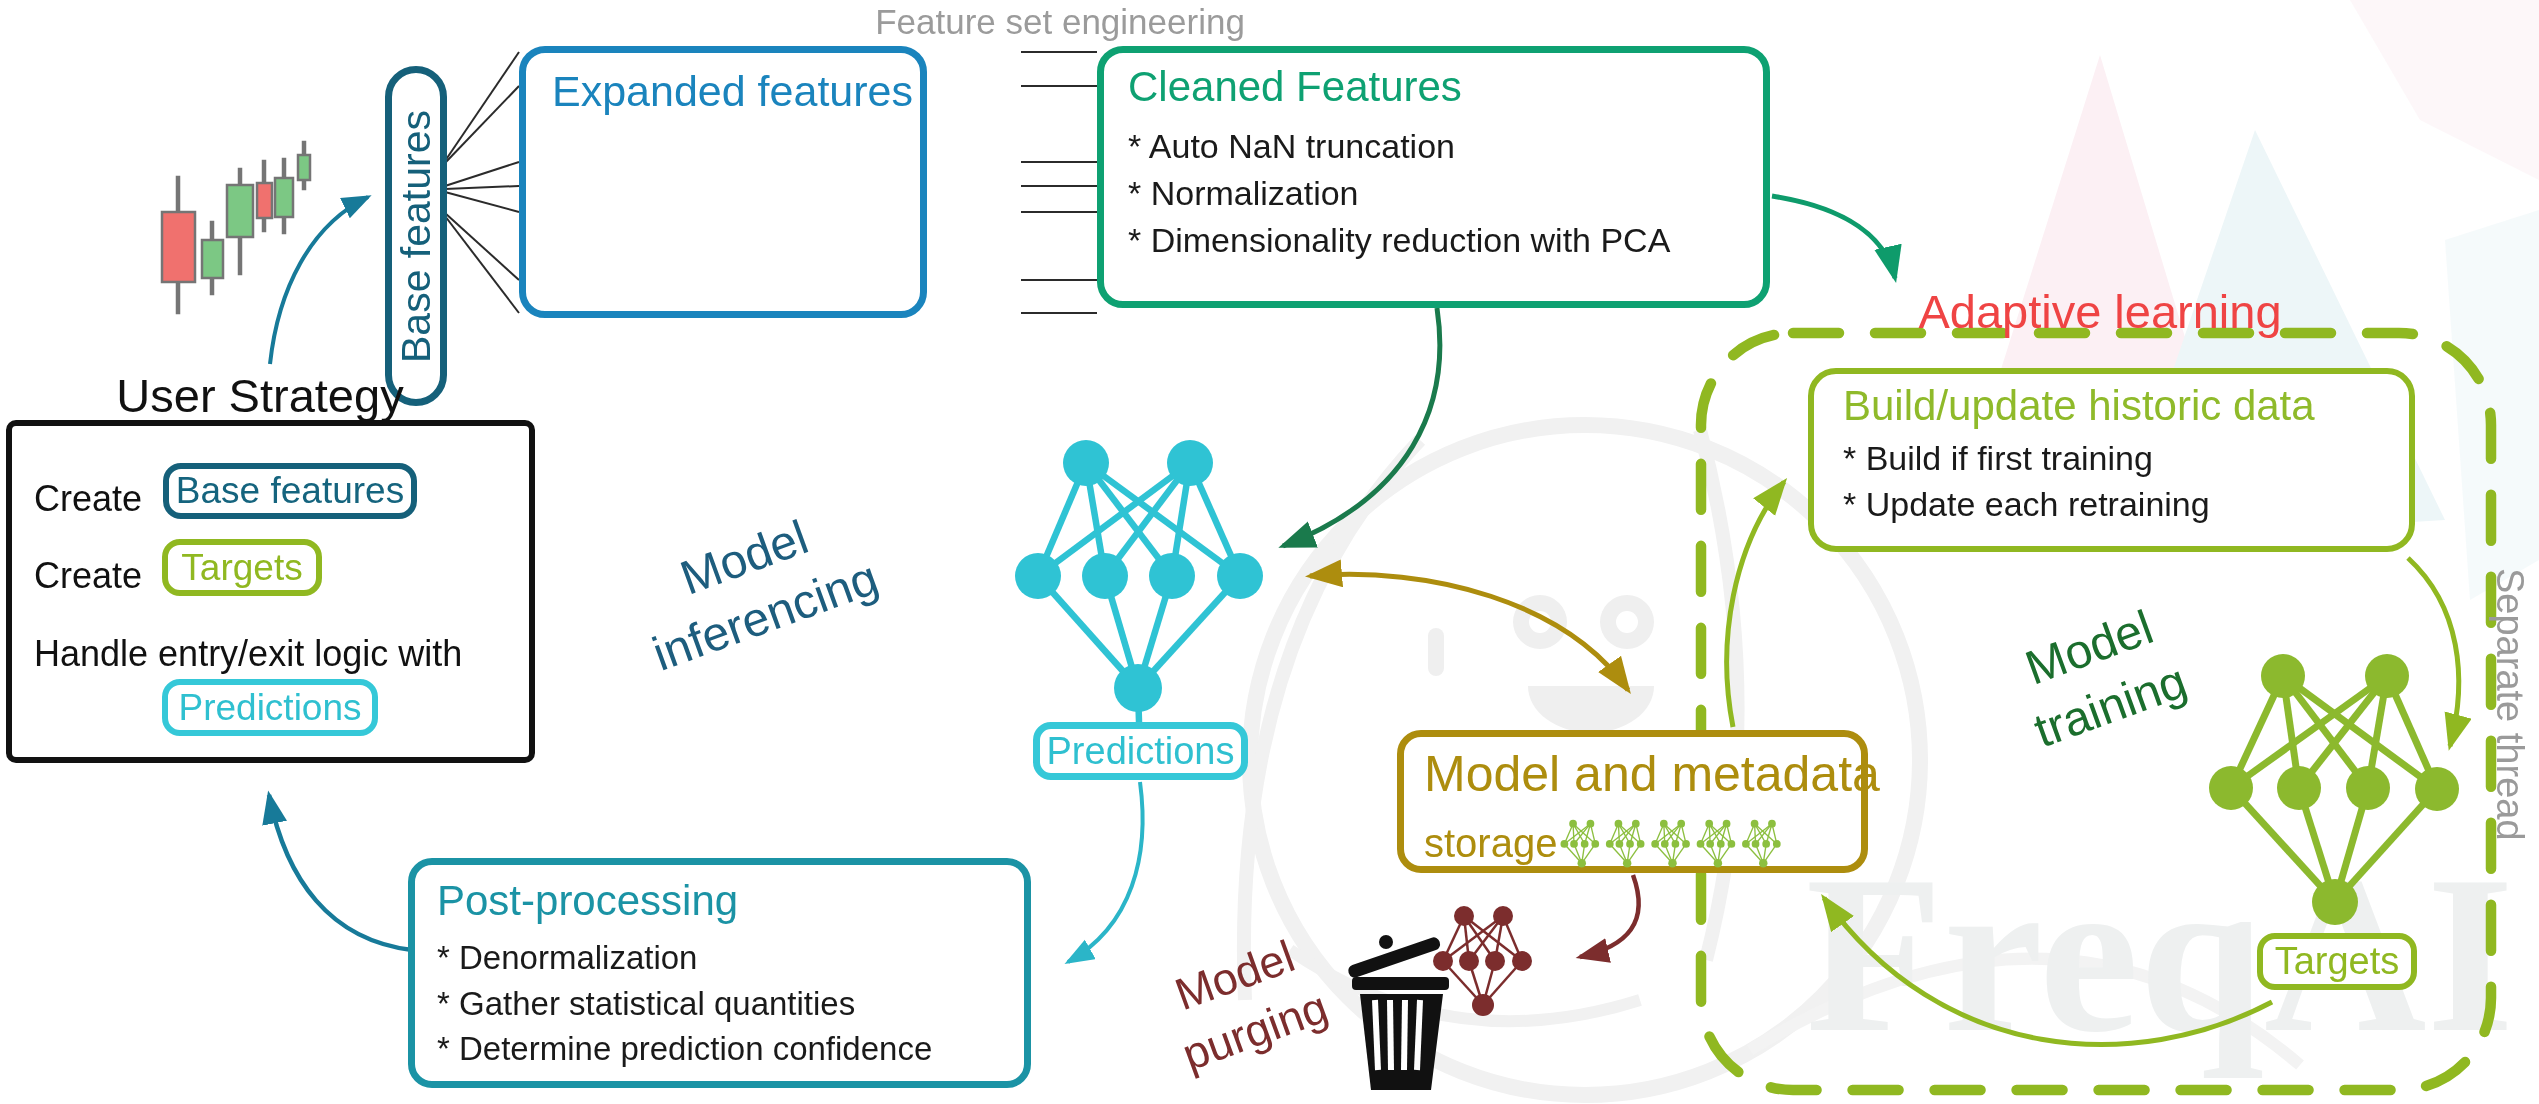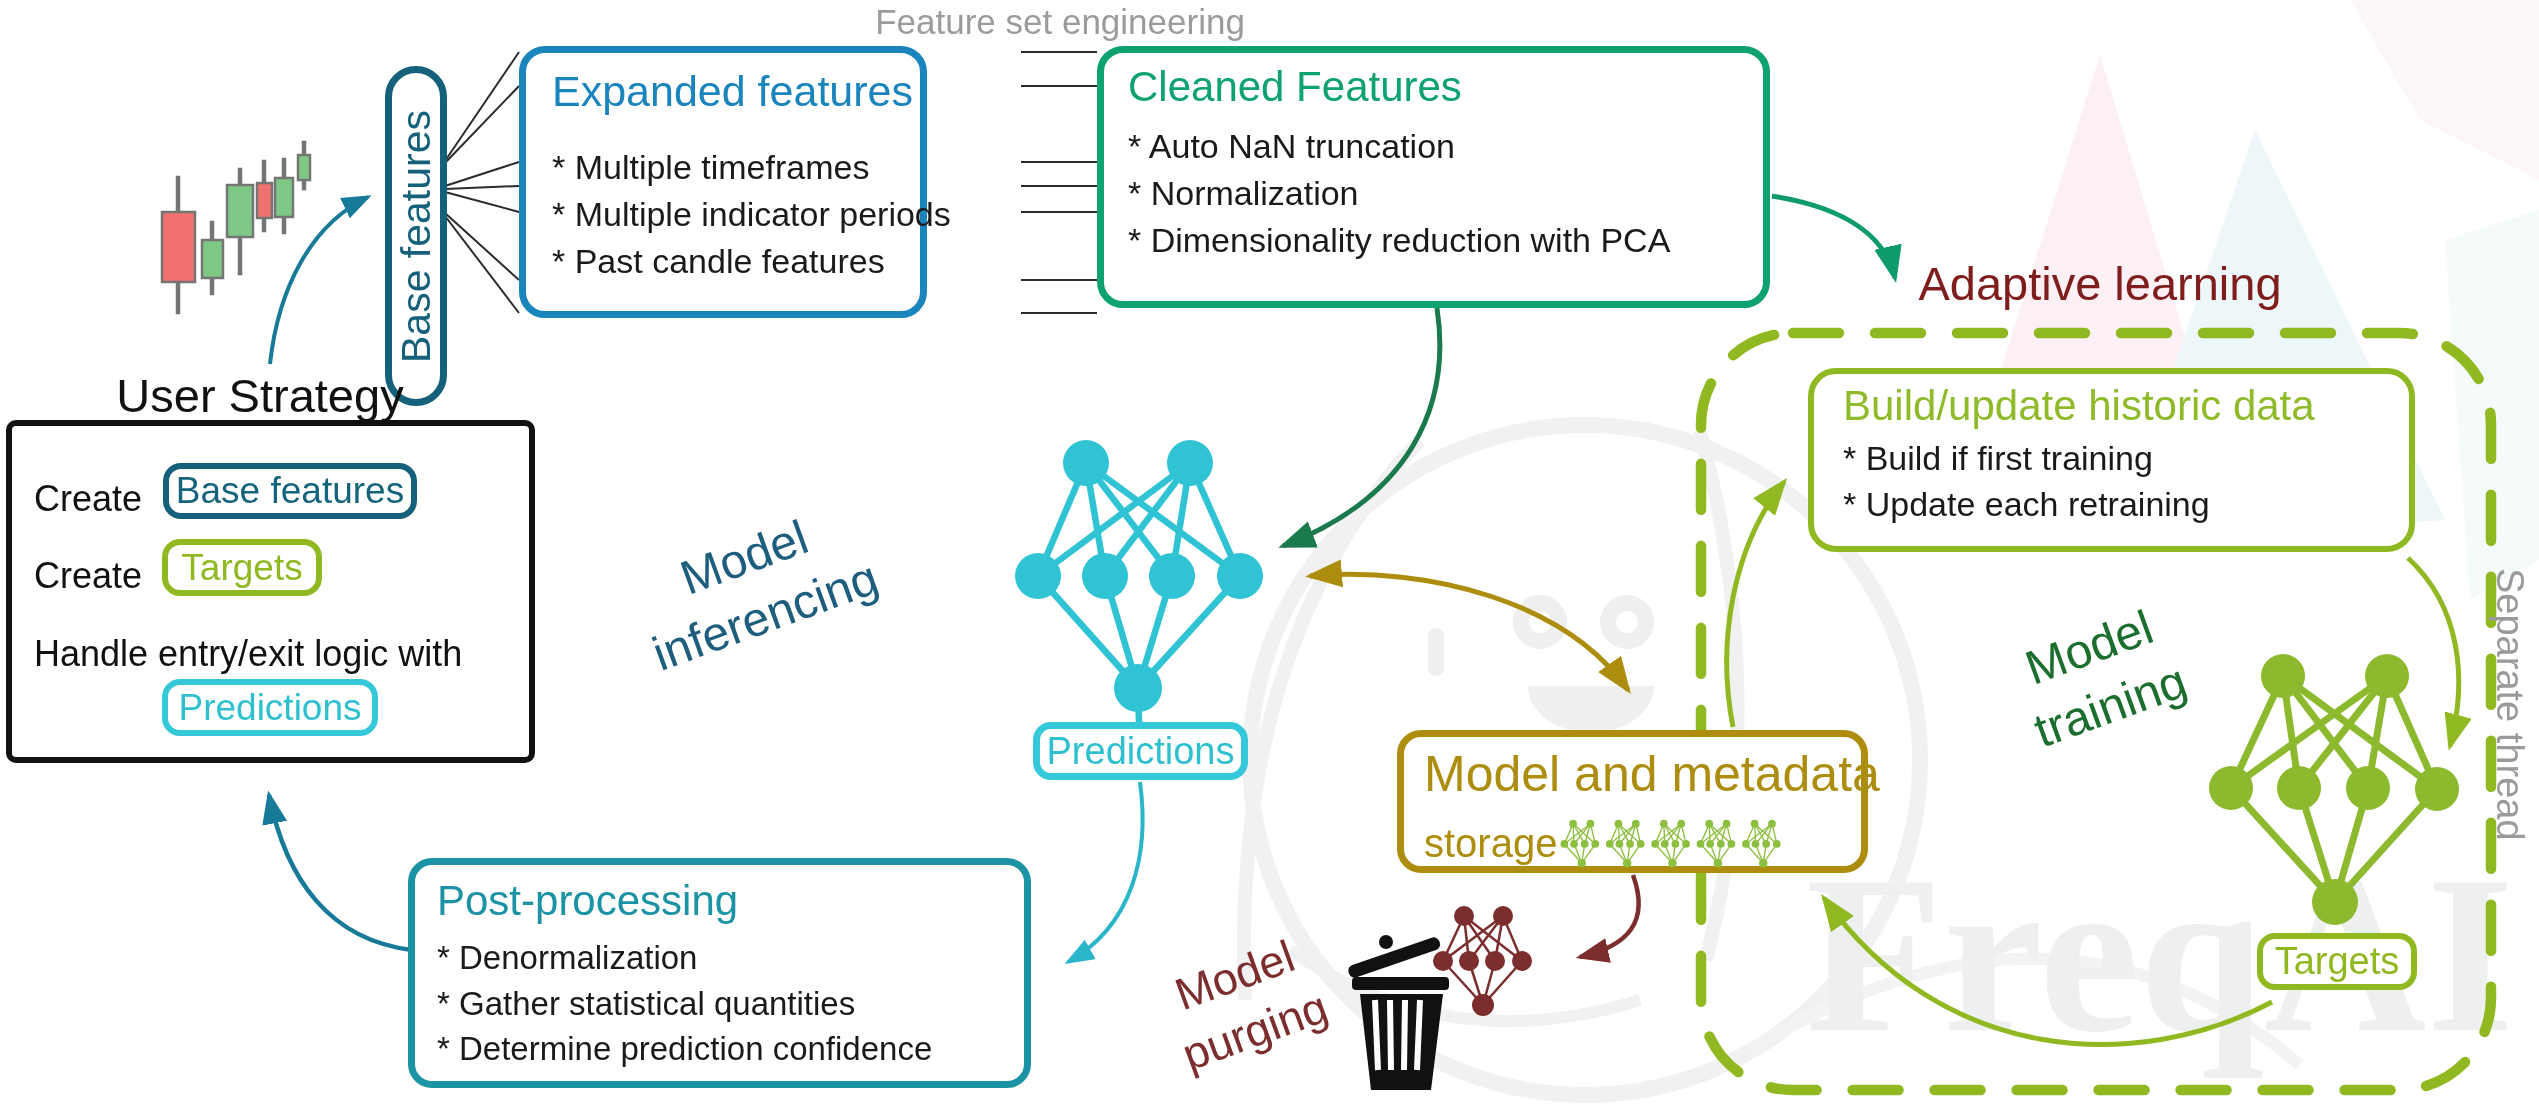--- a/index.html
+++ b/index.html
@@ -206,25 +206,20 @@
 </svg>
 
 <div class="abs" style="left:855px;top:2px;width:410px;text-align:center;font-size:35px;color:#9b9b9b;z-index:2;">Feature set engineering</div>
 
 <div class="abs vcenter" style="left:385px;top:66px;width:62px;height:340px;border:7px solid #15607a;border-radius:31px;background:#fff;z-index:2;">
   <span style="transform:rotate(-90deg);white-space:nowrap;font-size:41px;color:#15607a;">Base features</span>
 </div>
 
 <div class="panel" style="left:519px;top:46px;width:408px;height:272px;border:7px solid #1a84bd;padding:14px 26px;">
   <div class="title" style="color:#1a84bd;">Expanded features</div>
-  <div style="margin-top:28px;">
-    <div class="item">* Multiple timeframes</div>
-    <div class="item">* Multiple indicator periods</div>
-    <div class="item">* Past candle features</div>
-  </div>
 </div>
 
 <div class="panel" style="left:1097px;top:46px;width:673px;height:262px;border:7px solid #0ea172;padding:10px 24px;">
   <div class="title" style="color:#0ea172;font-size:42px;">Cleaned Features</div>
   <div style="margin-top:12px;">
     <div class="item">* Auto NaN truncation</div>
     <div class="item">* Normalization</div>
     <div class="item">* Dimensionality reduction with PCA</div>
   </div>
 </div>
@@ -306,21 +301,21 @@
       </defs>
       <use href="#mnn" x="0" y="0"></use>
           <use href="#mnn" x="47" y="0"></use>
           <use href="#mnn" x="94" y="0"></use>
       <use href="#mnn" x="141" y="0"></use>
           <use href="#mnn" x="188" y="0"></use>
     </svg>
   </div>
 </div>
 
-<div class="abs" style="left:1880px;top:256px;width:440px;text-align:center;font-size:47px;color:#7f1d1d;z-index:2;white-space:nowrap;">Adaptive learning</div>
+<div class="abs" style="left:1880px;top:284px;width:440px;text-align:center;font-size:47px;color:#ef4444;z-index:2;white-space:nowrap;">Adaptive learning</div>
 
 <div class="panel" style="left:1808px;top:368px;width:607px;height:184px;border:6px solid #90b821;border-radius:28px;padding:8px 29px;">
   <div class="title" style="color:#8fba2a;font-size:42px;">Build/update historic data</div>
   <div style="margin-top:6px;">
     <div class="item" style="line-height:1.35;">* Build if first training</div>
     <div class="item" style="line-height:1.35;">* Update each retraining</div>
   </div>
 </div>
 
 <div class="chip" style="left:2257px;top:933px;width:160px;height:57px;border:6px solid #90b821;border-radius:18px;">

